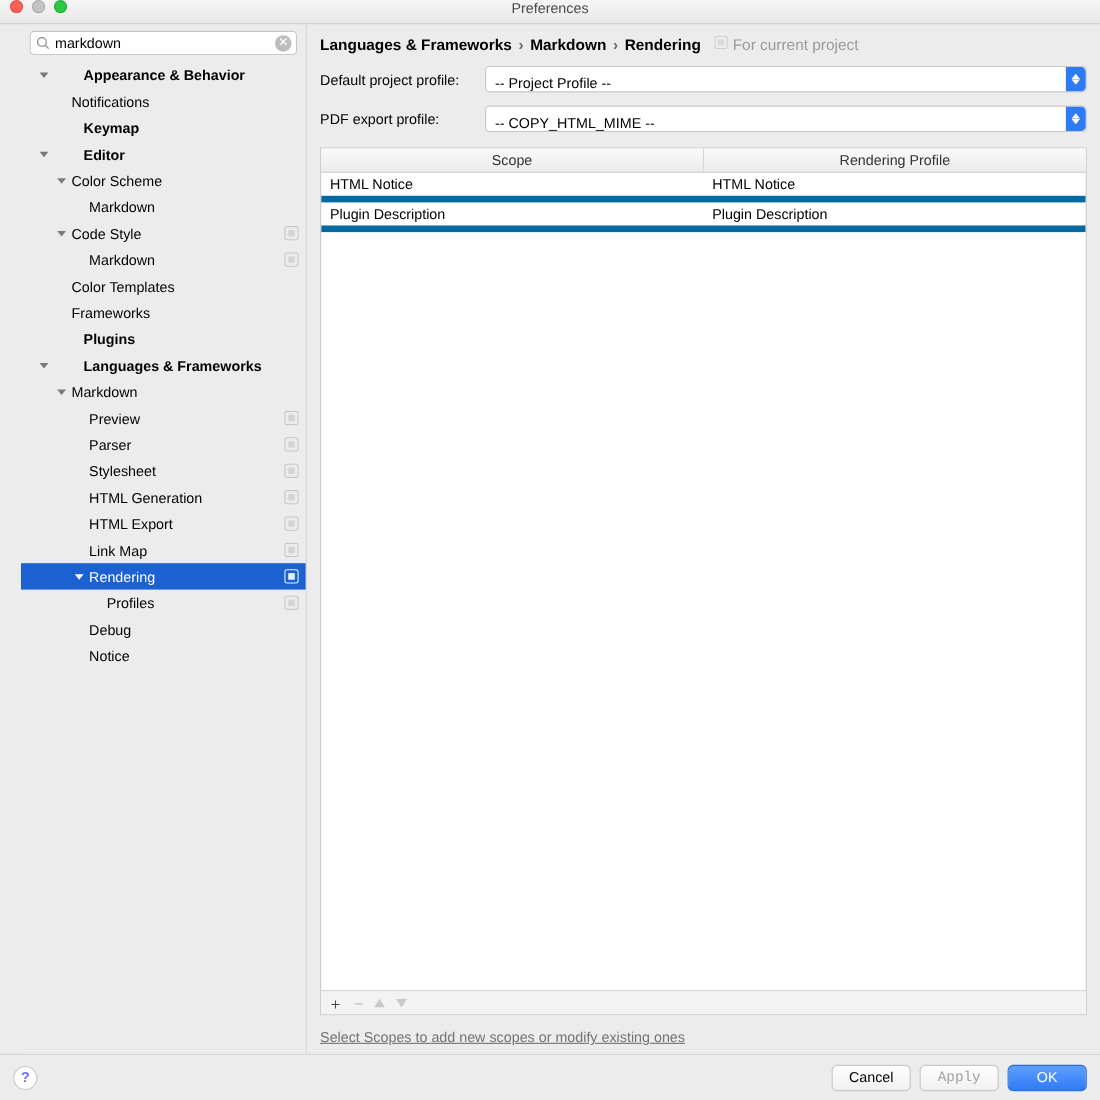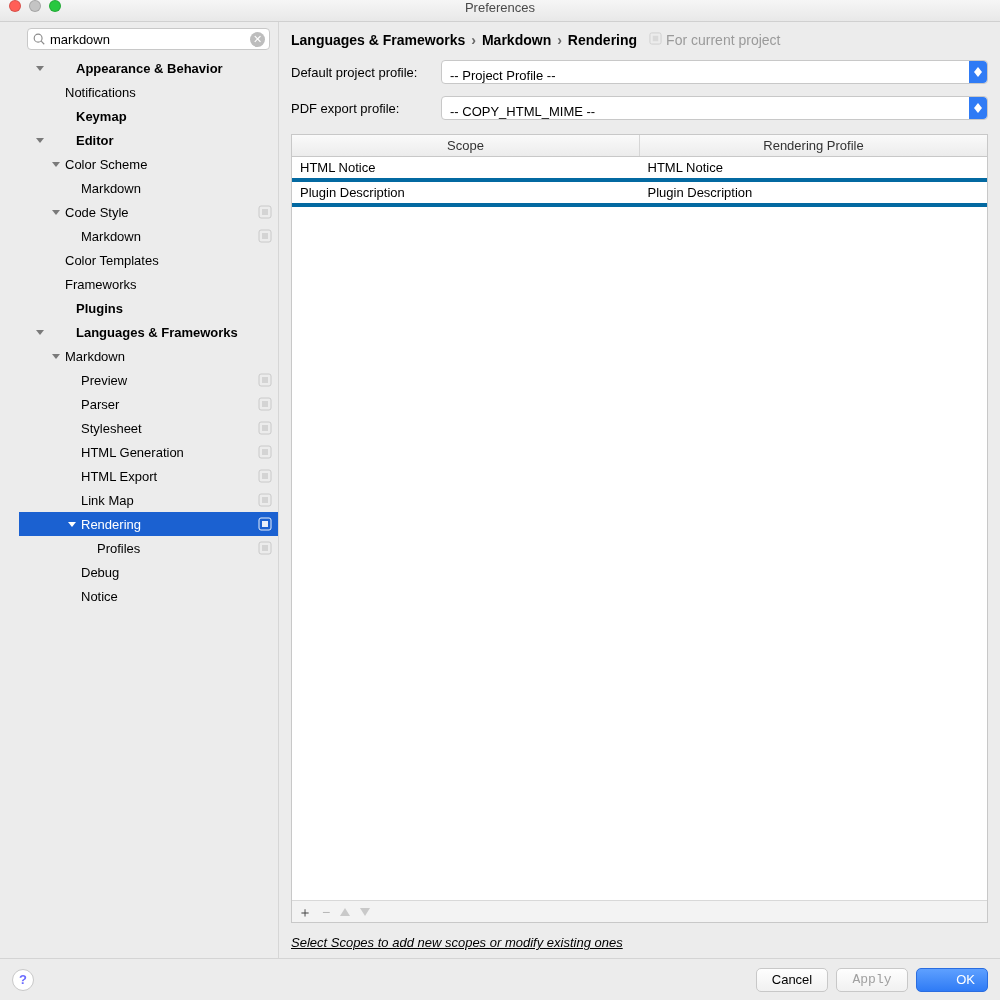--- a/index.html
+++ b/index.html
@@ -178,21 +178,21 @@
 .th {
   flex: 1;
   text-align: center;
   font-size: 13px;
   padding: 3px 0;
   border-right: 1px solid #d6d6d6;
   color: #333;
 }
 .th:last-child { border-right: none; }
 .tbody { flex: 1; overflow: auto; }
-.tr { display: flex; border-bottom: 4px solid #0369a1; }
+.tr { display: flex; border-bottom: 6px solid #0369a1; }
 .td { flex: 1; padding: 3px 8px; font-size: 13px; }
 .table-toolbar {
   border-top: 1px solid #d8d8d8;
   background: #f3f3f3;
   height: 22px;
   display: flex;
   align-items: center;
   padding-left: 6px;
   gap: 10px;
 }
@@ -203,24 +203,23 @@
   cursor: pointer;
   display: flex; align-items: center;
 }
 .tb-btn.active { color: #444; }
 .tb-btn.disabled { opacity: 0.5; cursor: default; }
 
 .link-row {
   padding: 12px 12px 8px 12px;
 }
 .link-row a {
-  color: #000000;
+  color: #737373;
   text-decoration: underline;
   font-size: 13px;
-  font-style: italic;
 }
 
 .footer {
   height: 42px;
   border-top: 1px solid #d4d4d4;
   background: #ececec;
   display: flex;
   align-items: center;
   padding: 0 12px;
 }
@@ -244,21 +243,20 @@
   margin-left: 8px;
   font-size: 13px;
   padding: 0 12px;
   cursor: pointer;
 }
 .btn.disabled { color: #a0a0a0; cursor: default; font-family: Liberation Mono, monospace; }
 .btn.primary {
   background: linear-gradient(#5ea0ff,#2f7bf5);
   border-color: #2a6de0;
   color: #fff;
-  text-align: right;
 }
 </style>
 </head>
 <body>
 
 <div class="titlebar">
   <div class="traffic-lights">
     <div class="tl tl-close"></div>
     <div class="tl tl-min"></div>
     <div class="tl tl-max"></div>

